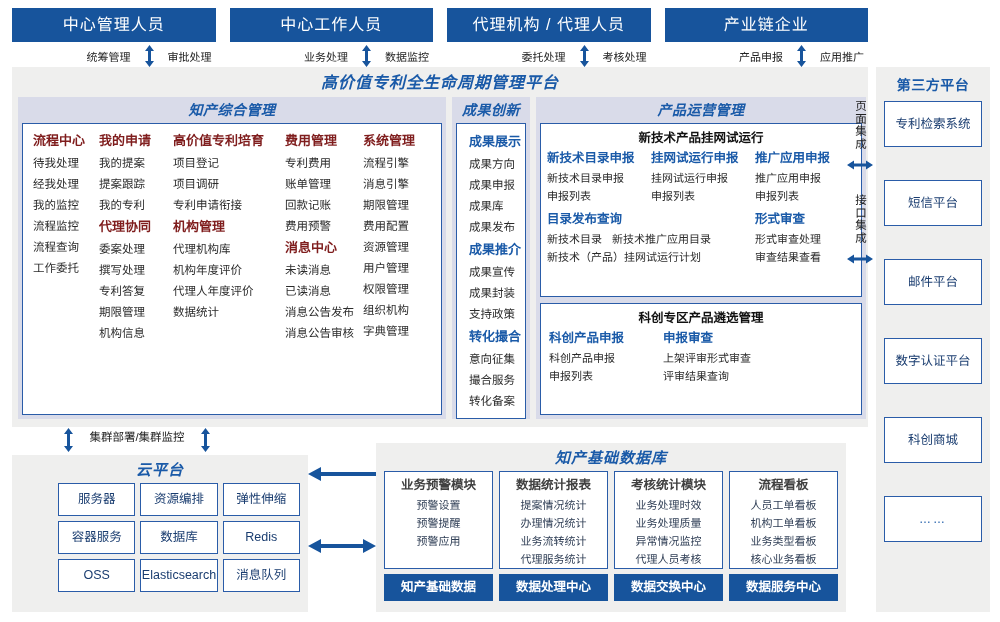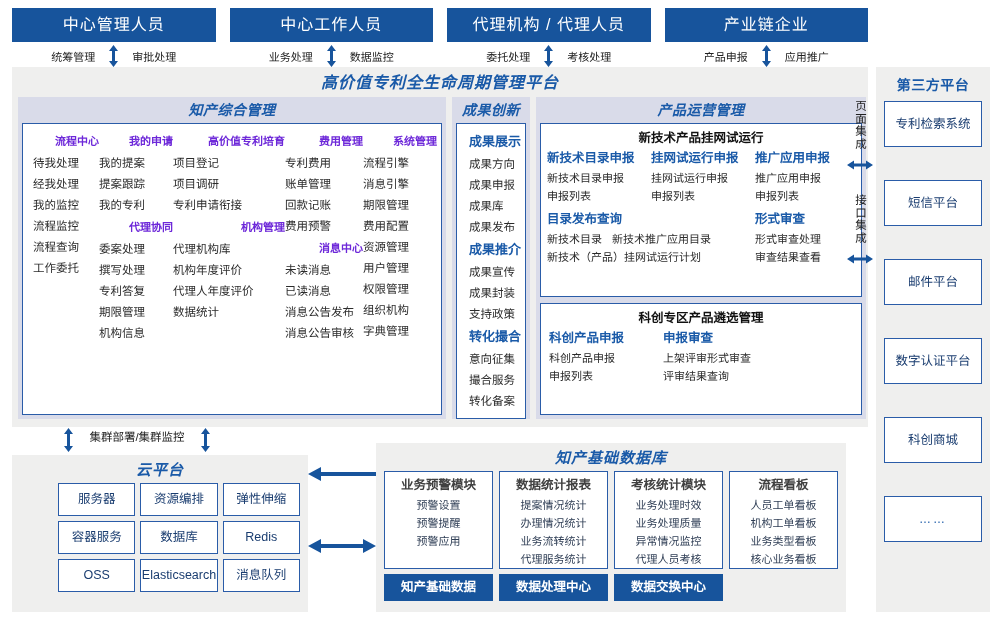--- a/index.html
+++ b/index.html
@@ -24,21 +24,21 @@
   }
   .role-col { flex: 1; display: flex; flex-direction: column; }
   .role-banner {
     background: #17549c; color: #ffffff;
     font-size: 16px; font-weight: normal;
     letter-spacing: 1px;
     height: 34px; line-height: 34px;
     text-align: center;
   }
   .role-actions {
-    display: flex; align-items: center; justify-content: center;
+    display: flex; align-items: center; justify-content: flex-end;
     gap: 8px; height: 26px; margin-top: 3px;
   }
   .role-actions .act {
     font-size: 11px; color: #222; white-space: nowrap;
     width: 52px; text-align: center;
   }
   .vert-arrow {
     width: 13px; height: 22px; flex: 0 0 13px;
     position: relative;
   }
@@ -81,24 +81,23 @@
 
   
   #sect-zcgl  { width: 430px; }
   #sect-cgcx  { width: 104px; }
   #sect-cpyy  { flex: 1; }
 
   
   .col-wrap { display: flex; height: 100%; }
   .col { display: flex; flex-direction: column; }
   .col .grp-hd {
-    color: #6d28d9; font-weight: bold;
-    font-size: 11px; line-height: 22px; margin-bottom: 1px;
+    color: #7f1d1d; font-weight: bold;
+    font-size: 13px; line-height: 22px; margin-bottom: 1px;
     white-space: nowrap;
-    text-align: right;
   }
   .col .it {
     font-size: 11.5px; color: #2b2b2b;
     line-height: 21px; white-space: nowrap;
   }
 
   #c1 { width: 72px; padding-left: 6px; }
   #c2 { width: 74px; }
   #c3 { width: 112px; }
   #c4 { width: 78px; }
@@ -557,16 +556,17 @@
     </div>
 
     <div class="kdb-col">
       <div class="kdb-card">
         <div class="hd">流程看板</div>
         <div class="it">人员工单看板</div>
         <div class="it">机构工单看板</div>
         <div class="it">业务类型看板</div>
         <div class="it">核心业务看板</div>
       </div>
+      <div class="kdb-foot">数据服务中心</div>
     </div>
 
   </div>
 </div>
 
 </body></html>

